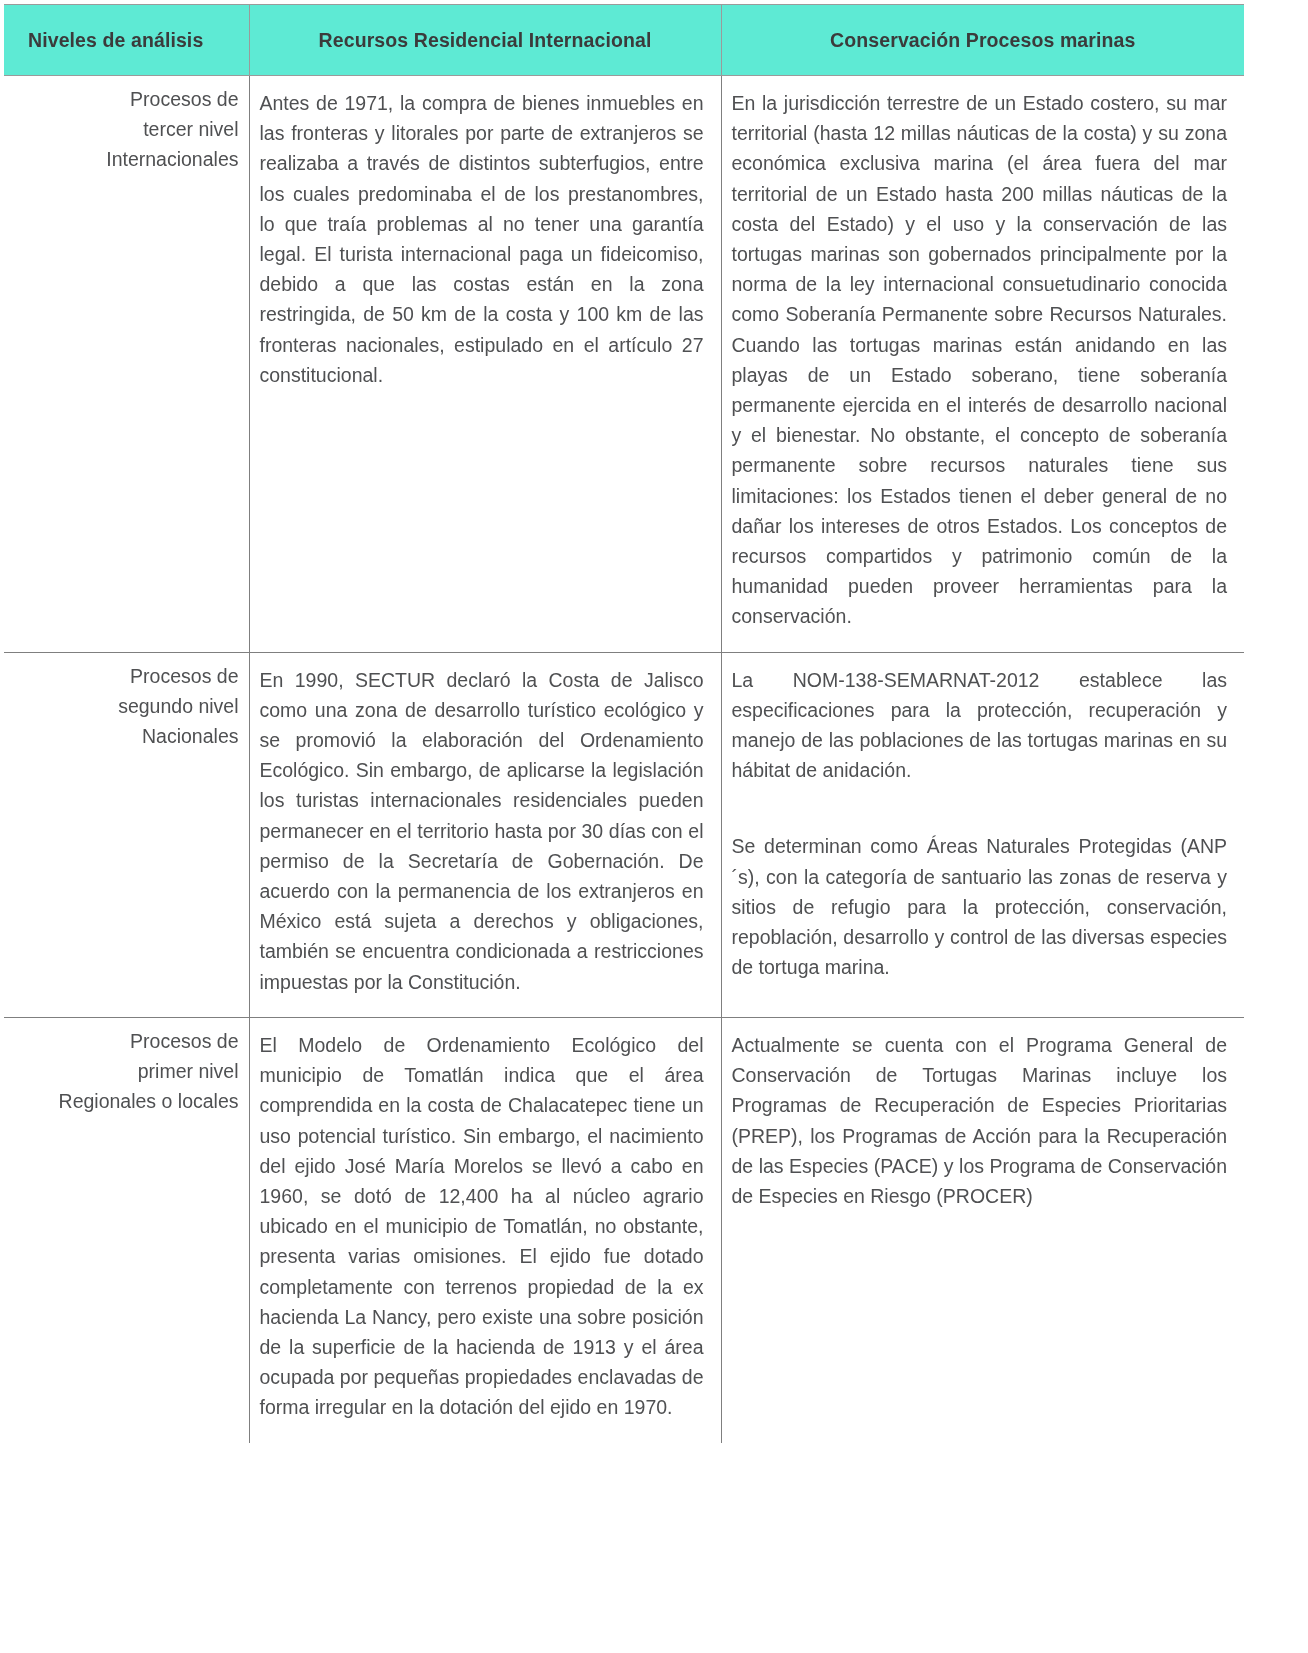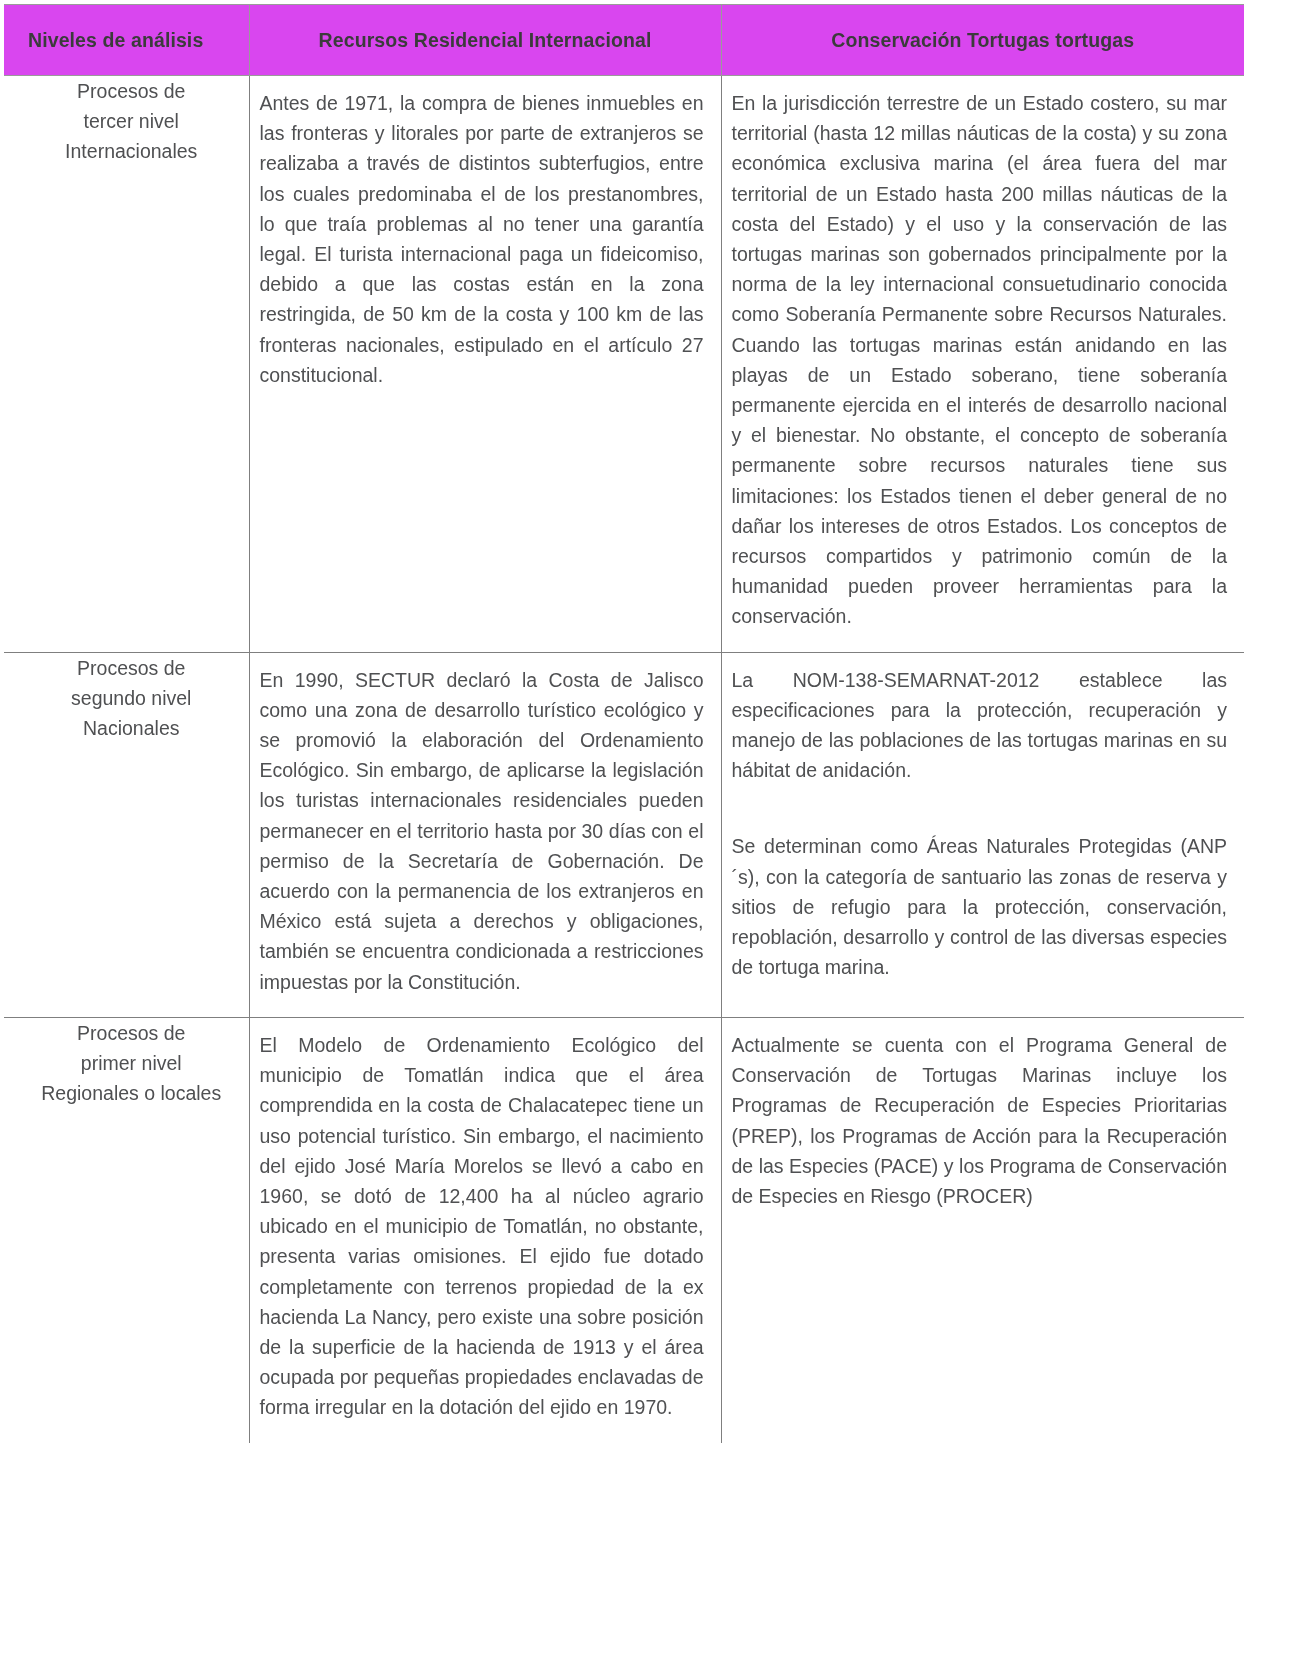--- a/index.html
+++ b/index.html
@@ -25,21 +25,21 @@
     border-collapse: collapse;
     width: 1240px;
     table-layout: fixed;
   }
 
   col.col-levels  { width: 245px; }
   col.col-tourism { width: 472px; }
   col.col-turtles { width: 523px; }
 
   thead th {
-    background: #d946ef;
+    background: #5eead4;
     border: 1px solid #9a9a9a;
     border-left: none;
     color: #3b3b3b;
     font-size: 19.5px;
     font-weight: bold;
     text-align: center;
     vertical-align: middle;
     height: 70px;
     padding: 0 10px;
     letter-spacing: 0.1px;
@@ -54,22 +54,22 @@
 
   tbody td {
     border-top: 1px solid #7f7f7f;
     border-right: 1px solid #7f7f7f;
     vertical-align: top;
     color: #4f5052;
     font-size: 19.5px;
     line-height: 30.2px;
   }
   tbody td.cell-level {
-    padding: 0 10px 20px 20px;
-    text-align: center;
+    padding: 8px 10px 20px 20px;
+    text-align: right;
     white-space: pre-line;
   }
   tbody td.cell-body {
     padding: 12px 17px 20px 10px;
     text-align: justify;
     text-justify: inter-word;
   }
   tbody td.cell-last {
     border-right: none;
   }
@@ -87,21 +87,21 @@
   <table class="analysis-table">
     <colgroup>
       <col class="col-levels">
       <col class="col-tourism">
       <col class="col-turtles">
     </colgroup>
     <thead>
       <tr>
         <th class="th-levels">Niveles de análisis</th>
         <th>Recursos Residencial Internacional</th>
-        <th class="th-last">Conservación Tortugas tortugas</th>
+        <th class="th-last">Conservación Procesos marinas</th>
       </tr>
     </thead>
     <tbody>
 
       <tr>
         <td class="cell-level">Procesos de
 tercer nivel
 Internacionales</td>
         <td class="cell-body">
           <p class="para">Antes de 1971, la compra de bienes inmuebles en las fronteras y litorales por parte de extranjeros se realizaba a través de distintos subterfugios, entre los cuales predominaba el de los prestanombres, lo que traía problemas al no tener una garantía legal. El turista internacional paga un fideicomiso, debido a que las costas están en la zona restringida, de 50 km de la costa y 100 km de las fronteras nacionales, estipulado en el artículo 27 constitucional.</p>

